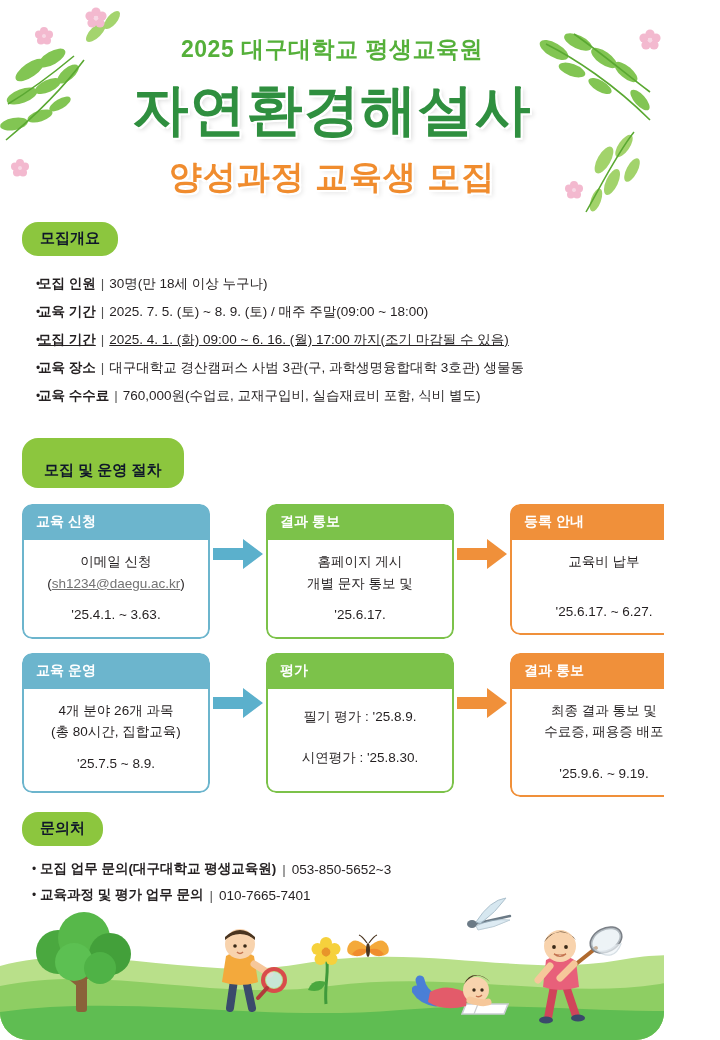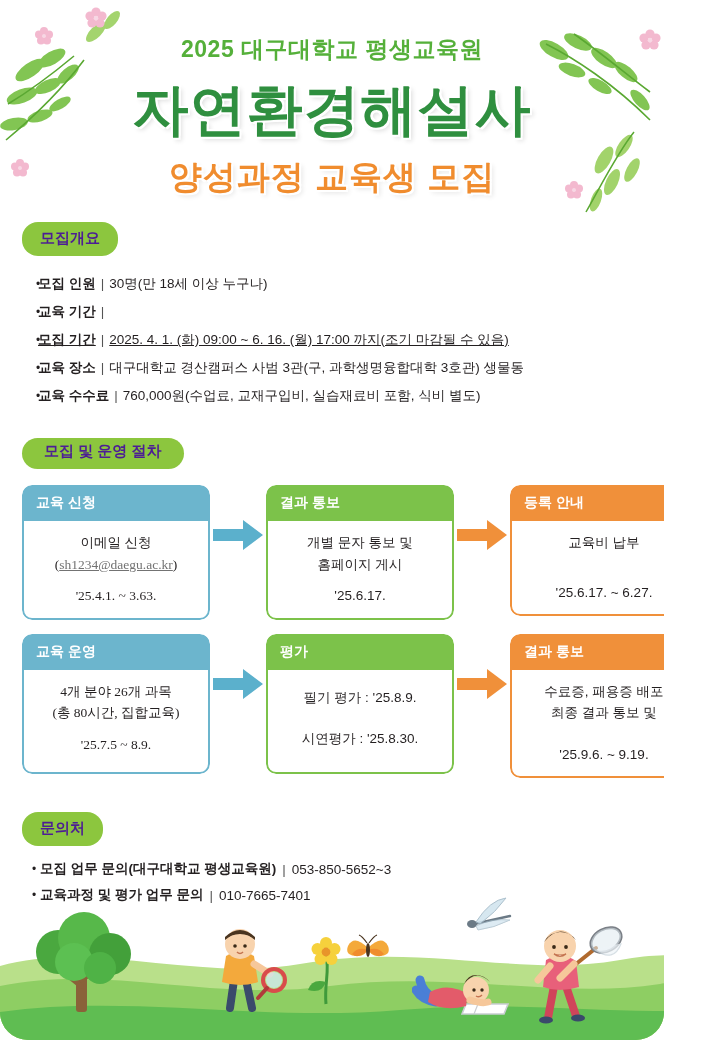--- a/index.html
+++ b/index.html
@@ -58,27 +58,27 @@
       -2px 2px 0 #ffffff,
       2px -2px 0 #ffffff,
       -2px -2px 0 #ffffff,
       3px 3px 5px rgba(0,0,0,0.12);
   }
 
   
   .pill {
     display: inline-block;
     background: #8cc63e;
-    color: #4c1d95;
+    color: #0f172a;
     font-size: 15px;
     font-weight: bold;
     padding: 7px 18px 8px;
     border-radius: 16px;
   }
-  .pill.wide { padding: 4px 22px 8px; }
+  .pill.wide { padding: 23px 22px 8px; }
 
   
   .section-overview { position: absolute; left: 22px; top: 222px; }
   .bullets { margin-top: 18px; }
   .bullet {
     display: flex;
     align-items: flex-start;
     font-size: 13.5px;
     line-height: 1.55;
     color: #231f20;
@@ -137,21 +137,21 @@
     margin-top: 12px;
     font-size: 13.5px;
   }
   .card .card-body .lines div { margin-bottom: 2px; }
   .card .card-body a {
     color: #737373;
     text-decoration: underline;
   }
 
   .blue .card-head { background: #6cb5cd; }
-  .blue .card-body { border-color: #6cb5cd; font-family: Liberation Serif, serif; }
+  .blue .card-body { border-color: #6cb5cd; }
   .green .card-head { background: #7cc24a; }
   .green .card-body { border-color: #7cc24a; }
   .orange .card-head { background: #f0903a; }
   .orange .card-body { border-color: #f0903a; }
 
   .arrow {
     width: 56px;
     height: 88px;
     display: flex;
     align-items: center;
@@ -301,20 +301,21 @@
         <span class="dot">•</span>
         <span class="lbl">모집 인원</span>
         <span class="sep">|</span>
         <span class="val">30명(만 18세 이상 누구나)</span>
       </div>
 
       <div class="bullet">
         <span class="dot">•</span>
         <span class="lbl">교육 기간</span>
         <span class="sep">|</span>
+        <span class="val">2025. 7. 5. (토) ~ 8. 9. (토) / 매주 주말(09:00 ~ 18:00)</span>
       </div>
 
       <div class="bullet underline">
         <span class="dot" style="text-decoration:none">•</span>
         <span class="lbl">모집 기간</span>
         <span class="sep">|</span>
         <span class="val">2025. 4. 1. (화) 09:00 ~ 6. 16. (월) 17:00 까지(조기 마감될 수 있음)</span>
       </div>
 
       <div class="bullet">
@@ -357,22 +358,22 @@
         <div class="arrow">
           <svg width="50" height="30" viewBox="0 0 50 30">
             <path d="M0 9 H30 V0 L50 15 L30 30 V21 H0 Z" fill="#5bb0cc"></path>
           </svg>
         </div>
 
         <div class="card green">
           <div class="card-head">결과 통보</div>
           <div class="card-body">
             <div class="lines">
+              <div>홈페이지 게시</div>
               <div>개별 문자 통보 및</div>
-              <div>홈페이지 게시</div>
             </div>
             <div class="date">'25.6.17.</div>
           </div>
         </div>
 
         <div class="arrow">
           <svg width="50" height="30" viewBox="0 0 50 30">
             <path d="M0 9 H30 V0 L50 15 L30 30 V21 H0 Z" fill="#f0903a"></path>
           </svg>
         </div>
@@ -421,22 +422,22 @@
         <div class="arrow">
           <svg width="50" height="30" viewBox="0 0 50 30">
             <path d="M0 9 H30 V0 L50 15 L30 30 V21 H0 Z" fill="#f0903a"></path>
           </svg>
         </div>
 
         <div class="card orange tall">
           <div class="card-head">결과 통보</div>
           <div class="card-body">
             <div class="lines">
+              <div>최종 결과 통보 및</div>
               <div>수료증, 패용증 배포</div>
-              <div>최종 결과 통보 및</div>
             </div>
             <div class="date" style="margin-top:22px">'25.9.6. ~ 9.19.</div>
           </div>
         </div>
 
       </div>
     </div>
   </div>
 
   <div class="section-contact">

